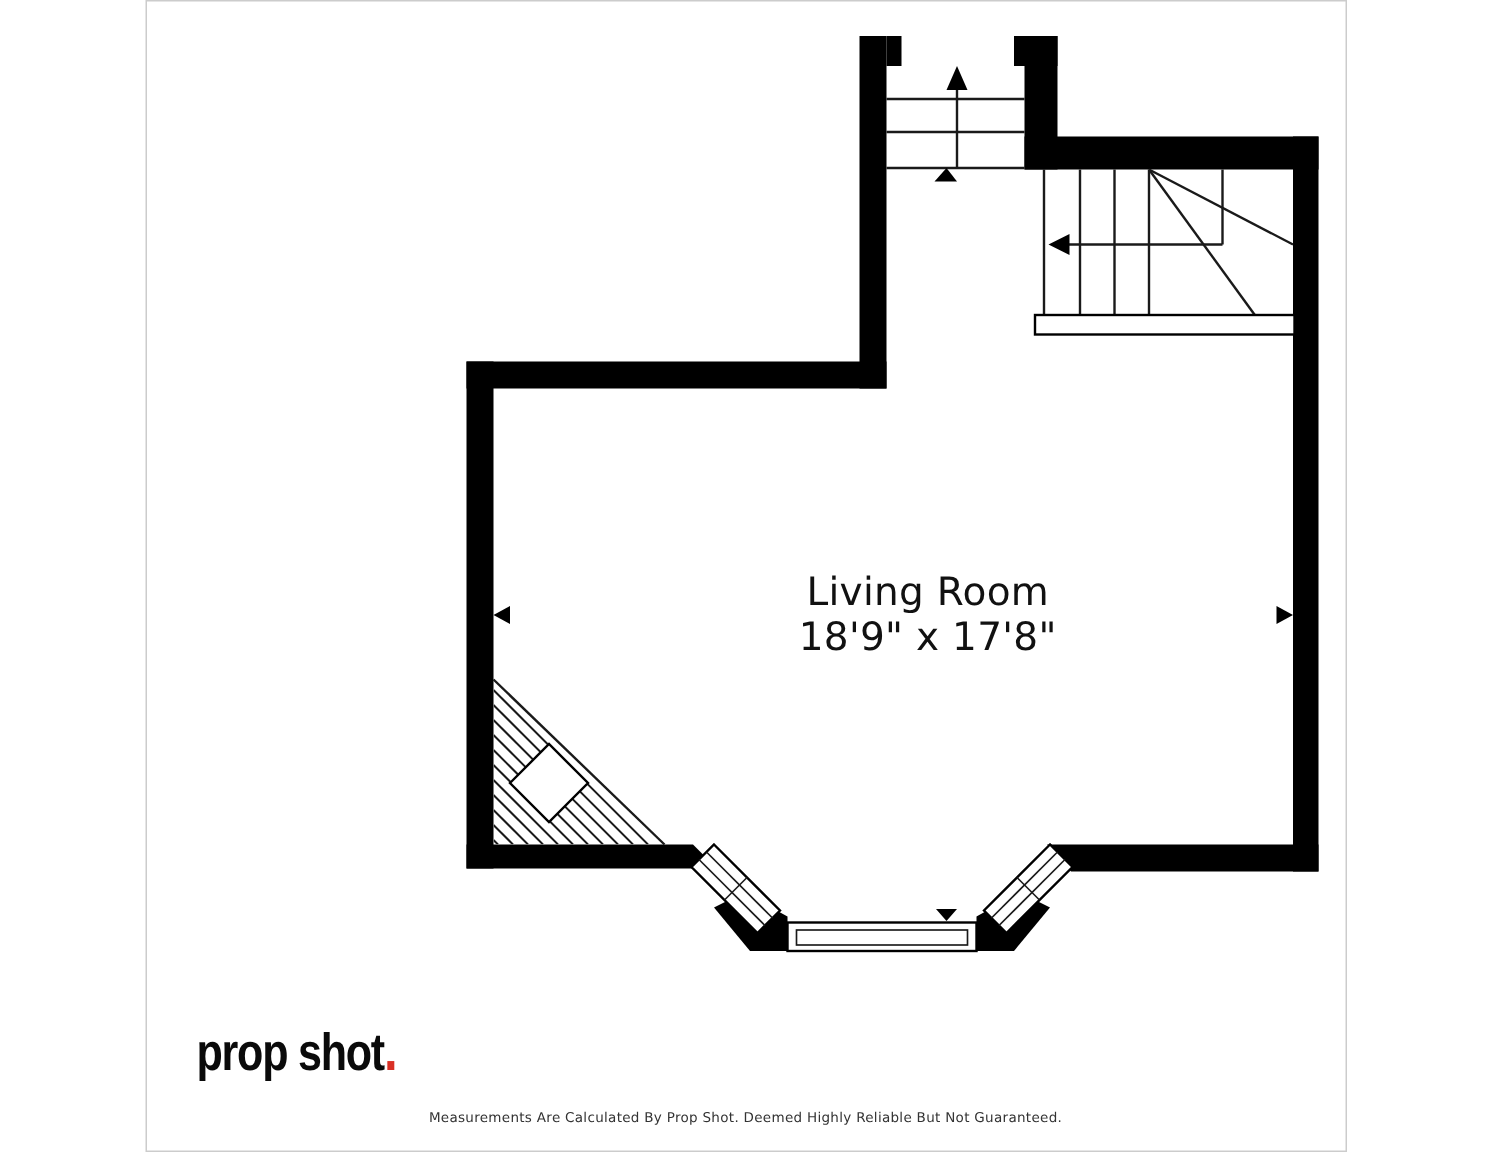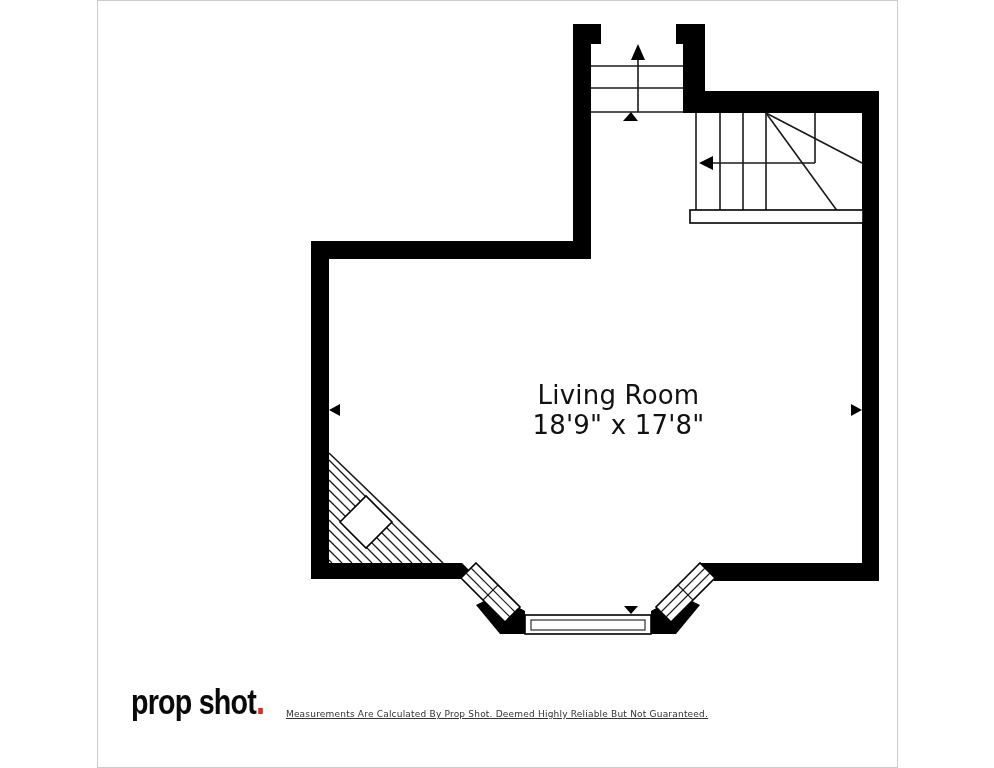--- a/index.html
+++ b/index.html
@@ -35,27 +35,26 @@
     transform-origin:left center;
     white-space:nowrap;
   }
   .logo .dot{
     color:var(--color-logo_dot,#d93025);
     font-size:40px;
     letter-spacing:0;
   }
   .disclaimer{
     position:absolute;
-    left:50%;top:708px;
+    left:50%;top:740px;
     transform:translateX(-50%);
     font-size:9px;
     letter-spacing:0.2px;
     color:var(--color-disclaimer,#333333);
     white-space:nowrap;
-    text-decoration:underline;
   }
 </style>
 </head>
 <body>
 
 <div class="canvas">
 
   <svg class="plan-svg" width="994" height="768" viewBox="0 0 994 768">
 
     <g fill="#000000" stroke="none">

